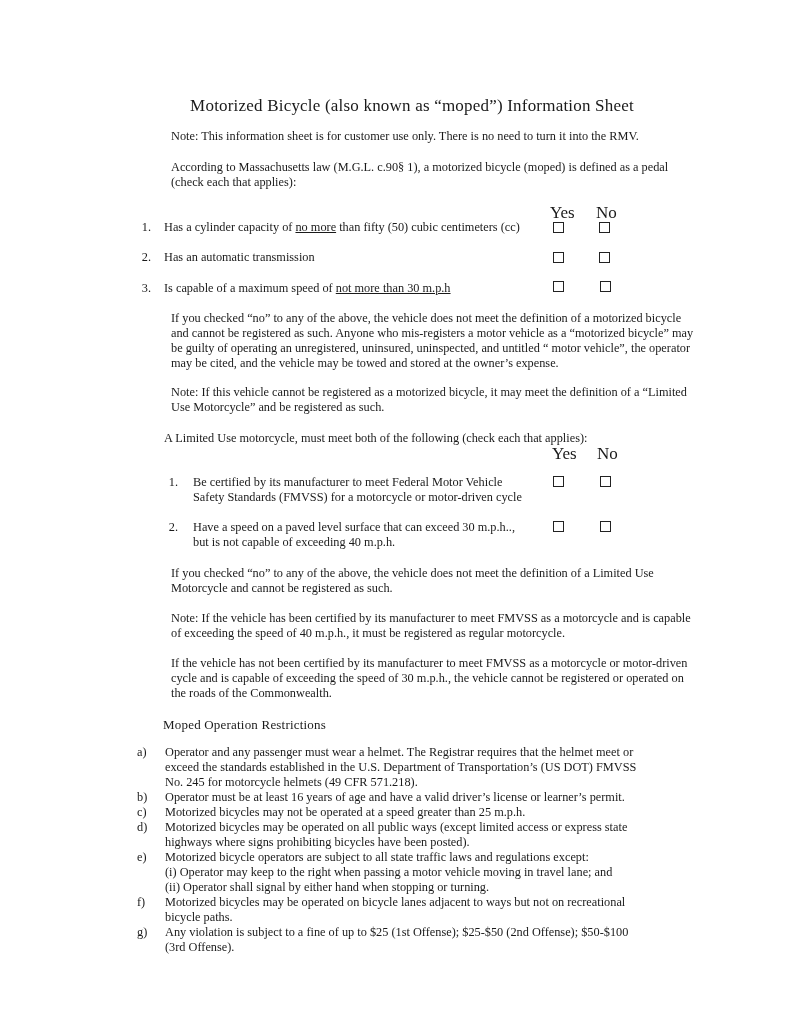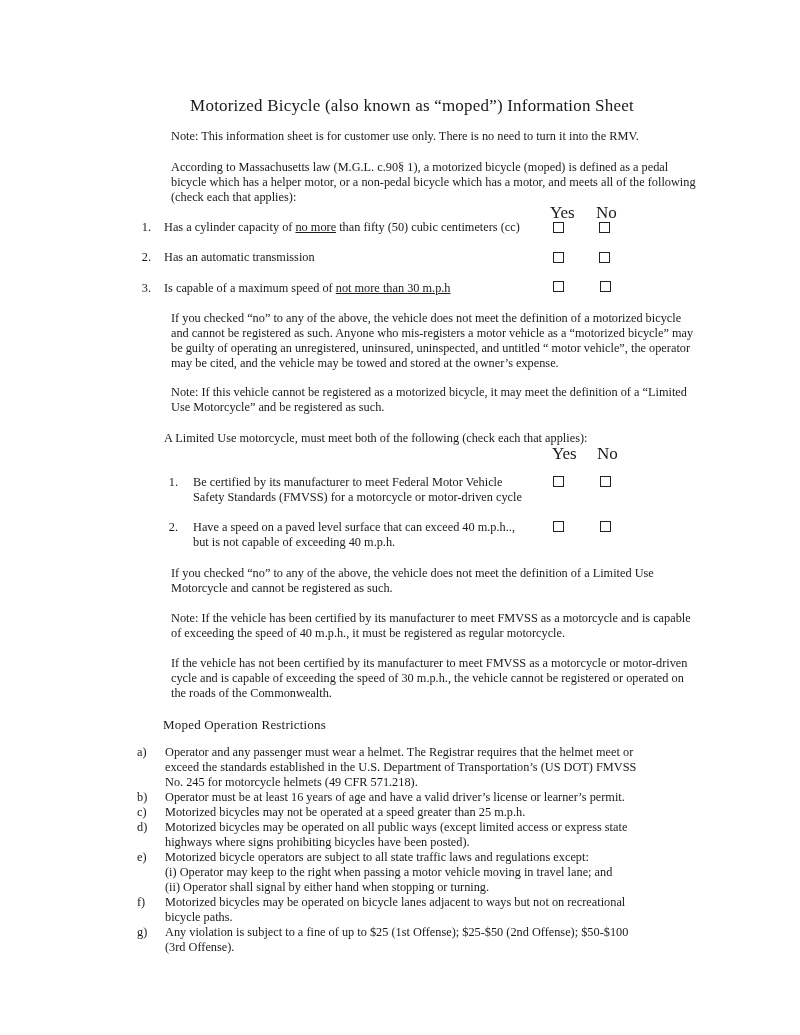--- a/index.html
+++ b/index.html
@@ -32,21 +32,20 @@
 <body>
 
 <div>
 
   <div class="abs title">Motorized Bicycle (also known as “moped”) Information Sheet</div>
 
   <div class="abs para" style="top:129px;">Note: This information sheet is for customer use only.  There is no need to turn it into the RMV.</div>
 
   <div class="abs para" style="top:160px;">
     <div>According to Massachusetts law (M.G.L. c.90§ 1), a motorized bicycle (moped) is defined as a pedal</div>
-    <div>bicycle which has a helper motor, or a non-pedal bicycle which has a motor, and meets all of the following</div>
     <div>(check each that applies):</div>
   </div>
 
   <div>
     <div class="abs col-hdr" style="left:550px; top:205px;">Yes</div>
     <div class="abs col-hdr" style="left:596px; top:205px;">No</div>
 
     <div>
       <span class="num" style="left:133px; top:220px;">1.</span>
       <span class="itemtext" style="left:164px; top:220px;"><span>Has a cylinder capacity of </span><span class="u">no more</span><span> than fifty (50) cubic centimeters (cc)</span></span>
@@ -92,21 +91,21 @@
         <div>Be certified by its manufacturer to meet Federal Motor Vehicle</div>
         <div>Safety Standards (FMVSS) for a motorcycle or motor-driven cycle</div>
       </div>
       <span class="cb" style="left:553px; top:476px;"></span>
       <span class="cb" style="left:600px; top:476px;"></span>
     </div>
 
     <div>
       <span class="num" style="left:160px; top:520px;">2.</span>
       <div class="itemtext" style="left:193px; top:520px;">
-        <div>Have a speed on a paved level surface that can exceed 40 m.p.h..,</div>
+        <div>Have a speed on a paved level surface that can exceed 30 m.p.h..,</div>
         <div>but is not capable of exceeding 40 m.p.h.</div>
       </div>
       <span class="cb" style="left:553px; top:521px;"></span>
       <span class="cb" style="left:600px; top:521px;"></span>
     </div>
   </div>
 
   <div class="abs para" style="top:566px;">
     <div>If you checked “no” to any of the above, the vehicle does not meet the definition of a Limited Use</div>
     <div>Motorcycle and cannot be registered as such.</div>

